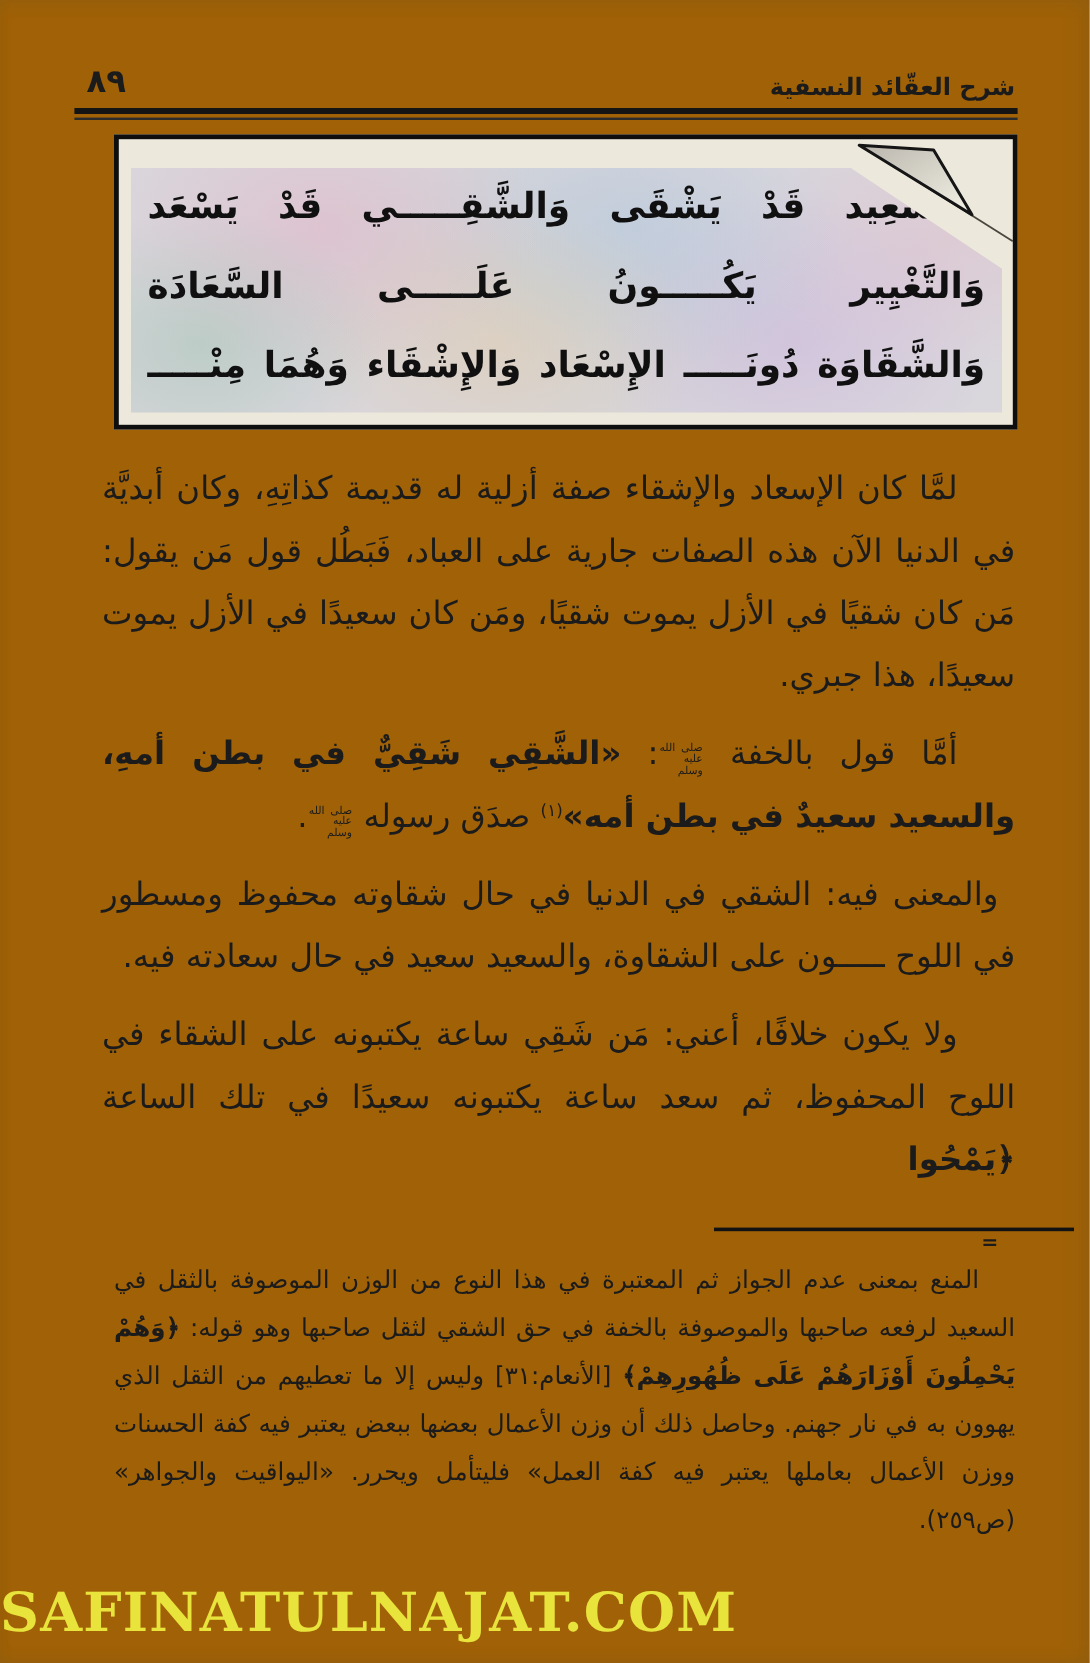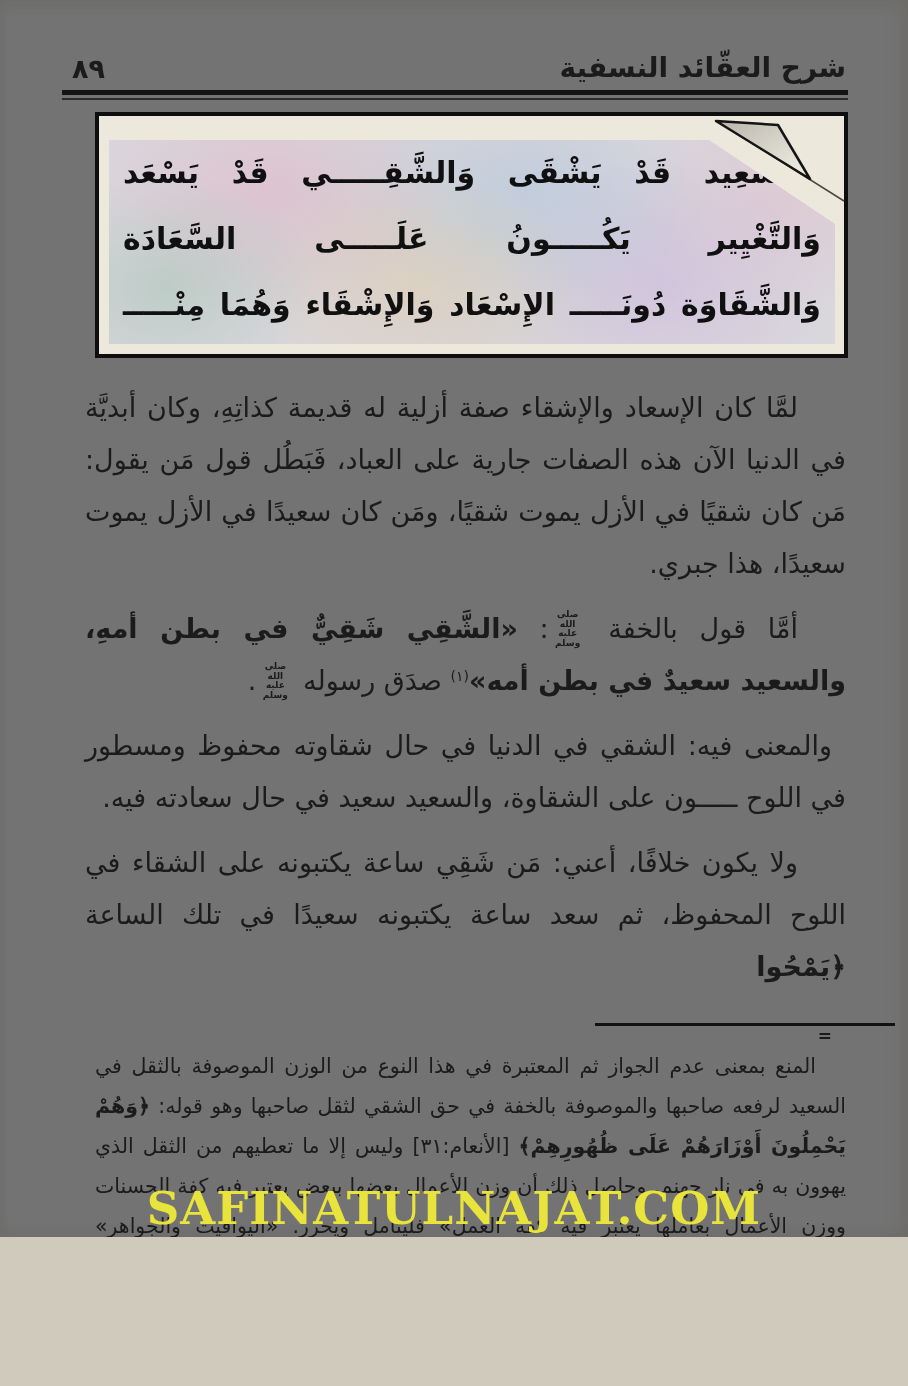--- a/index.html
+++ b/index.html
@@ -1,32 +1,32 @@
 <!DOCTYPE html>
 <html lang="ar"><head>
 <meta charset="utf-8">
 <style>
   html,body{margin:0;padding:0;background:#cfcabb;}
   .page{
     position:relative;
-    width:908px;height:1237px;
+    width:908px;height:1386px;
     margin:0 auto;
-    background:#737373;
+    background:#a16207;
     box-shadow:inset -8px 0 16px rgba(90,80,60,.10), inset 0 6px 12px rgba(90,80,60,.06), inset 0 -5px 10px rgba(90,80,60,.06);
     overflow:hidden;
     font-family:"DejaVu Sans", sans-serif;
     color:#1b1b1b;
   }
   
   .header{
     display:flex;justify-content:space-between;align-items:flex-end;
     padding:30px 62px 0 72px;height:54px;
   }
   .pagenum{font-size:27px;font-weight:bold;}
-  .booktitle{font-size:28px;font-weight:bold;direction:rtl;}
+  .booktitle{font-size:20px;font-weight:bold;direction:rtl;}
   .rule{
     margin:6px 60px 0 62px;
     border-top:5px solid #141414;
     border-bottom:2px solid #2b2b2b;
     height:3px;
   }
   
   .matn-box{
     position:relative;
     margin:12px 60px 0 95px;
@@ -64,41 +64,40 @@
     text-align:justify;
   }
   .body p{margin:0 0 13px 0;}
   .indent-lg{text-indent:48px;}
   .indent-sm{text-indent:14px;}
   .hadith{font-weight:bold;}
   .quran{font-weight:bold;}
   .fnref{font-size:14px;vertical-align:9px;line-height:0;}
   .saw{
     display:inline-block;width:36px;font-size:9px;line-height:1.08;
-    text-align:center;vertical-align:-8px;margin:0 1px;font-weight:bold;
+    vertical-align:-8px;margin:0 1px;font-weight:normal;
     white-space:normal;text-indent:0;
   }
   
   .fnsep{
     width:300px;border-top:3px solid #121212;
     margin:30px 13px 0 auto;
   }
   .contmark{
     font-size:17px;font-weight:bold;line-height:15px;
     text-align:right;margin:3px 76px 2px 0;height:15px;
   }
   .fn{
     margin:0 62px 0 95px;direction:rtl;
     font-size:20.5px;line-height:40px;text-align:justify;
   }
   .fn.cont{text-indent:30px;}
   
   .watermark{
-    position:absolute;left:0;right:0;bottom:2px;
-    text-align:center;
+    position:absolute;left:0;right:0;bottom:16px;
     font-family:"DejaVu Serif", serif;font-weight:bold;
     font-size:45px;letter-spacing:1px;
     color:#e9e43c;
   }
 </style>
 </head>
 <body>
 
 <div class="page">
 

